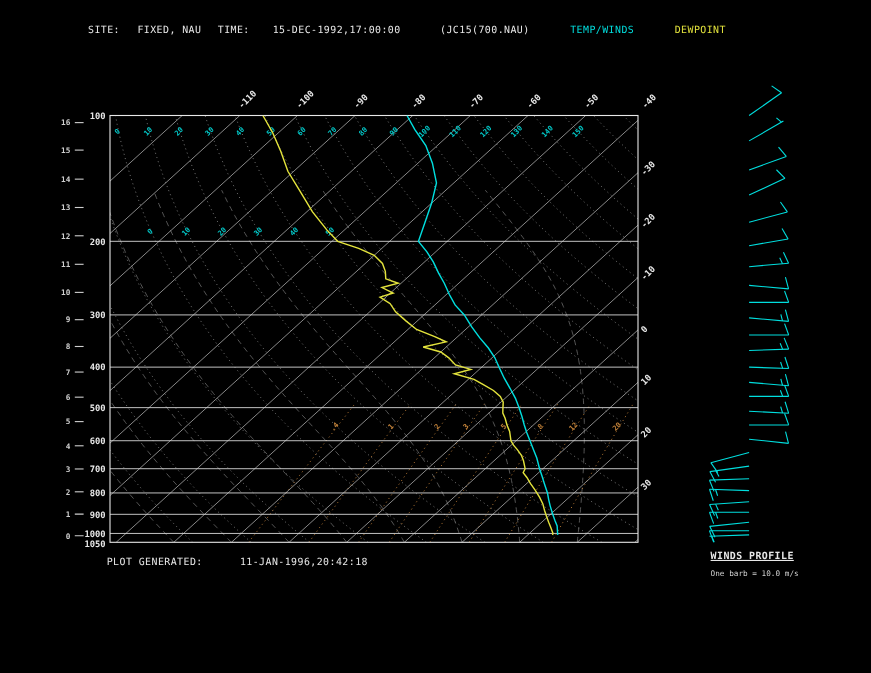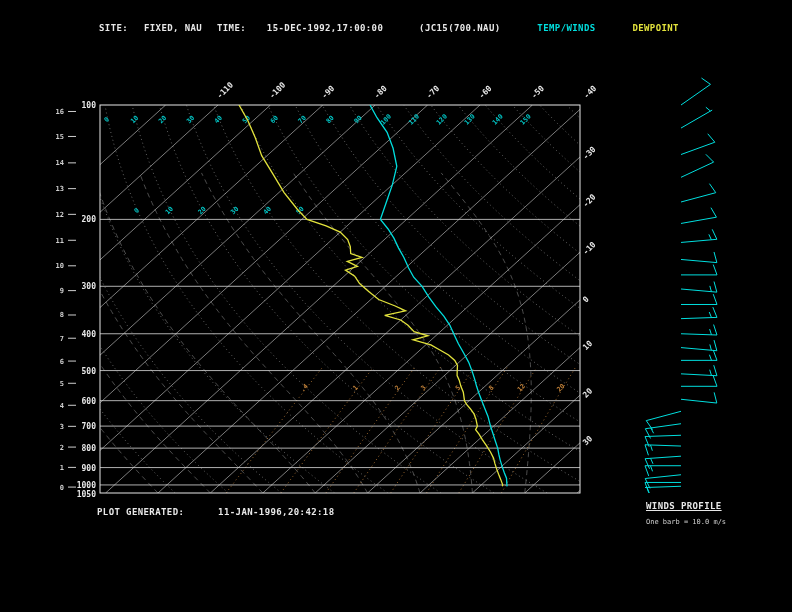--- a/index.html
+++ b/index.html
@@ -1,21 +1,21 @@
 <!DOCTYPE html>
 <html><head>
 <meta charset="utf-8">
 <style>
   html,body{margin:0;padding:0;background:#000;}
   .screen{position:relative;width:792px;height:612px;background:#000;overflow:hidden;
           font-family:"DejaVu Sans Mono",monospace;}
-  .hdr{position:absolute;left:67px;top:23px;font-size:9px;font-weight:bold;
+  .hdr{position:absolute;left:48px;top:23px;font-size:9px;font-weight:normal;
        letter-spacing:.4px;color:#e8e8e8;white-space:nowrap;padding-left:32px;}
   .cyan{color:#00dede;} .yellow{color:#e3e33c;}
-  .footer{position:absolute;left:66px;top:507px;font-size:9px;font-weight:bold;
+  .footer{position:absolute;left:66px;top:507px;font-size:9px;font-weight:normal;
           letter-spacing:.4px;color:#e8e8e8;white-space:nowrap;padding-left:31px;}
   .winds-head{position:absolute;left:646px;top:501px;font-size:9px;font-weight:bold;
               letter-spacing:.4px;color:#e8e8e8;text-decoration:underline;}
   .winds-sub{position:absolute;left:646px;top:518px;font-size:7px;color:#cfcfcf;text-align:right;}
   svg{position:absolute;left:0;top:0;}
 </style>
 </head>
 <body>
 
 <div class="screen">

